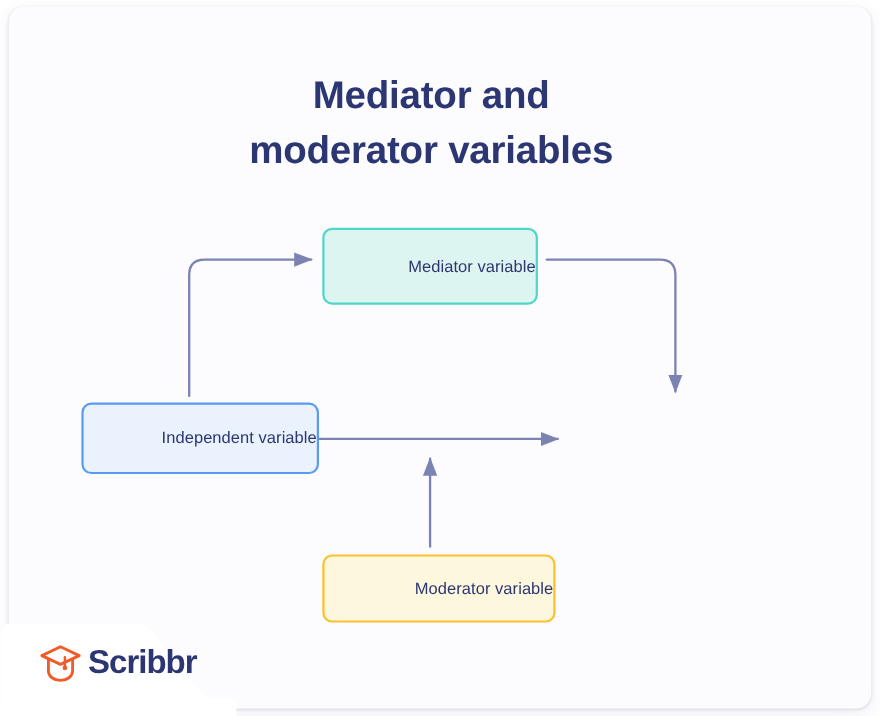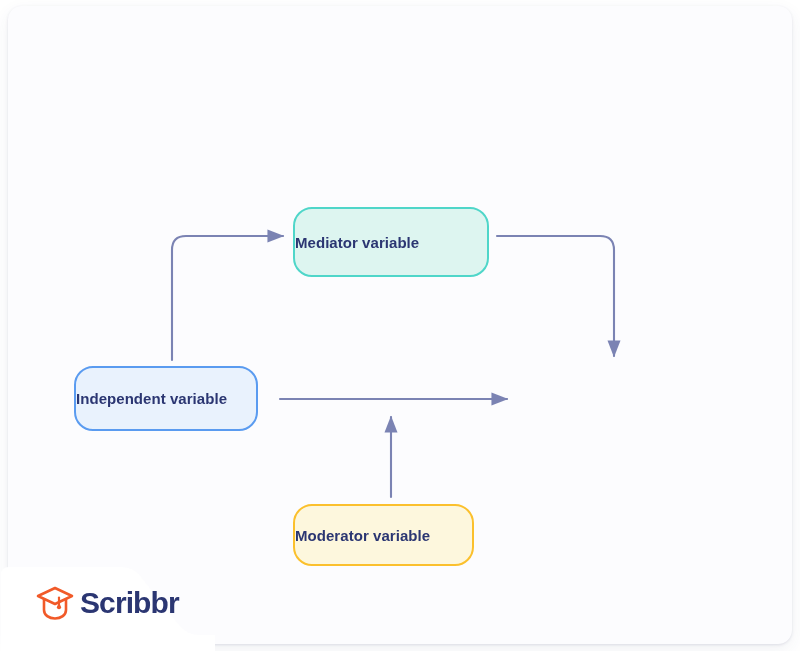--- a/index.html
+++ b/index.html
@@ -56,48 +56,48 @@
     top: 0;
     width: 784px;
     height: 638px;
   }
 
   .node {
     position: absolute;
     box-sizing: border-box;
     border-width: 2px;
     border-style: solid;
-    border-radius: 19px;
+    border-radius: 9px;
     display: flex;
     align-items: center;
-    justify-content: flex-start;
+    justify-content: flex-end;
     color: #2b3672;
     font-size: 15px;
-    font-weight: bold;
+    font-weight: normal;
     letter-spacing: 0.05px;
     white-space: nowrap;
   }
 
   #node-mediator {
     left: 293px; top: 207px; width: 196px; height: 70px;
     background: #ddf5f0;
     border-color: #4fd6c9;
   }
   #node-independent {
-    left: 74px; top: 366px; width: 184px; height: 65px;
+    left: 74px; top: 366px; width: 216px; height: 65px;
     background: #e9f2fd;
     border-color: #5a9bf0;
   }
   #node-dependent {
     left: 517px; top: 366px; width: 196px; height: 65px;
     background: #f8e6f6;
     border-color: #d96edc;
   }
   #node-moderator {
-    left: 293px; top: 504px; width: 181px; height: 62px;
+    left: 293px; top: 504px; width: 212px; height: 62px;
     background: #fdf7dd;
     border-color: #fbc02d;
   }
 
   svg#arrows {
     position: absolute;
     left: 0; top: 0;
     width: 784px; height: 638px;
     overflow: visible;
     pointer-events: none;
@@ -139,20 +139,24 @@
     font-weight: bold;
     letter-spacing: -0.9px;
   }
 </style>
 </head>
 <body>
 
 <div id="stage">
   <div id="card"></div>
 
+  <div id="title">
+    <span class="line">Mediator and</span>
+    <span class="line">moderator variables</span>
+  </div>
 
   <div id="diagram">
 
     <svg id="arrows" viewBox="0 0 784 638">
       <defs>
         <marker id="ah" markerWidth="10" markerHeight="10" refX="7.4" refY="3.6" orient="auto" markerUnits="strokeWidth">
           <path d="M0,0.5 L8,3.6 L0,6.7 Z" fill="#7b83b3"></path>
         </marker>
       </defs>
 

